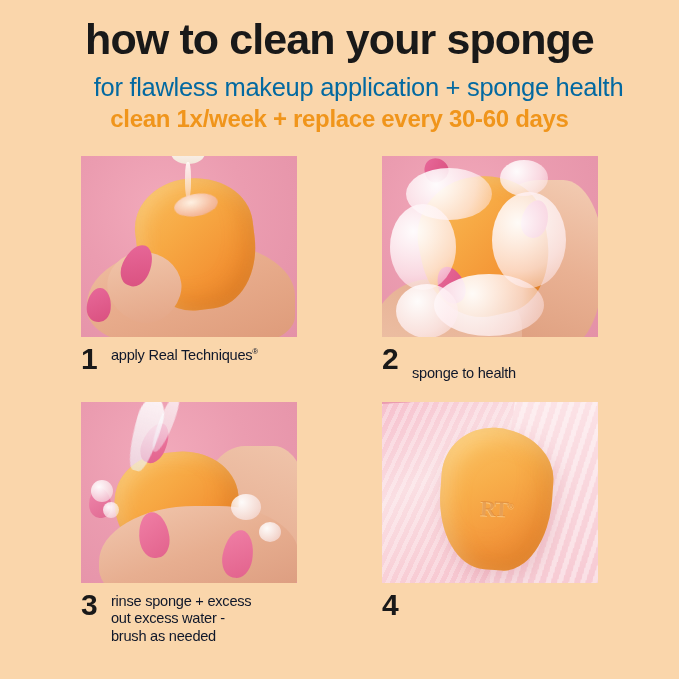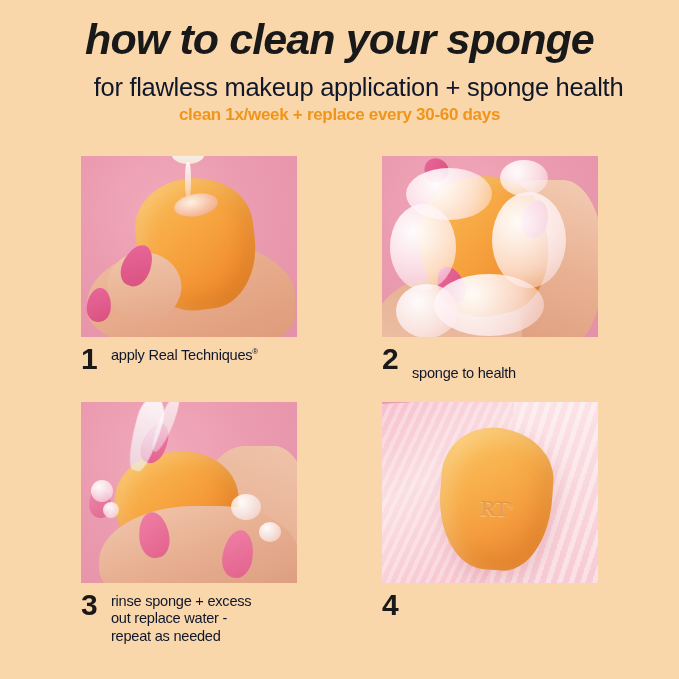--- a/index.html
+++ b/index.html
@@ -32,36 +32,35 @@
   }
 
   .title {
     font-size: 43px;
     font-weight: 700;
     color: #191919;
     letter-spacing: -0.9px;
     line-height: 1.0;
     margin-top: 18px;
     white-space: nowrap;
-    font-style: italic;
   }
 
   .subtitle-1 {
     font-size: 25.5px;
     font-weight: 400;
-    color: #0f172a;
+    color: #0369a1;
     letter-spacing: -0.3px;
     line-height: 1.18;
     margin-top: 11px;
     white-space: nowrap;
     margin-left: 38px;
   }
 
   .subtitle-2 {
-    font-size: 17px;
+    font-size: 24px;
     font-weight: 700;
     color: #f0951b;
     letter-spacing: -0.3px;
     line-height: 1.18;
     margin-top: 3px;
     white-space: nowrap;
   }
 
   
   .steps-grid {
@@ -397,22 +396,22 @@
           <div class="water-stream2"></div>
           <div class="droplet p3-d1"></div>
           <div class="droplet p3-d2"></div>
           <div class="droplet p3-d3"></div>
           <div class="droplet p3-d4"></div>
         </div>
         <div class="caption">
           <div class="step-number">3</div>
           <div class="step-text">
             <span>rinse sponge + excess</span><br>
-            <span>out replace water -</span><br>
-            <span>repeat as needed</span>
+            <span>out excess water -</span><br>
+            <span>brush as needed</span>
           </div>
         </div>
       </div>
 
       <div class="step-cell">
         <div class="photo">
           <div class="backdrop"></div>
           <div class="p4-towel"></div>
           <div class="p4-towel-fold"></div>
           <div class="sponge p4-sponge"></div>

